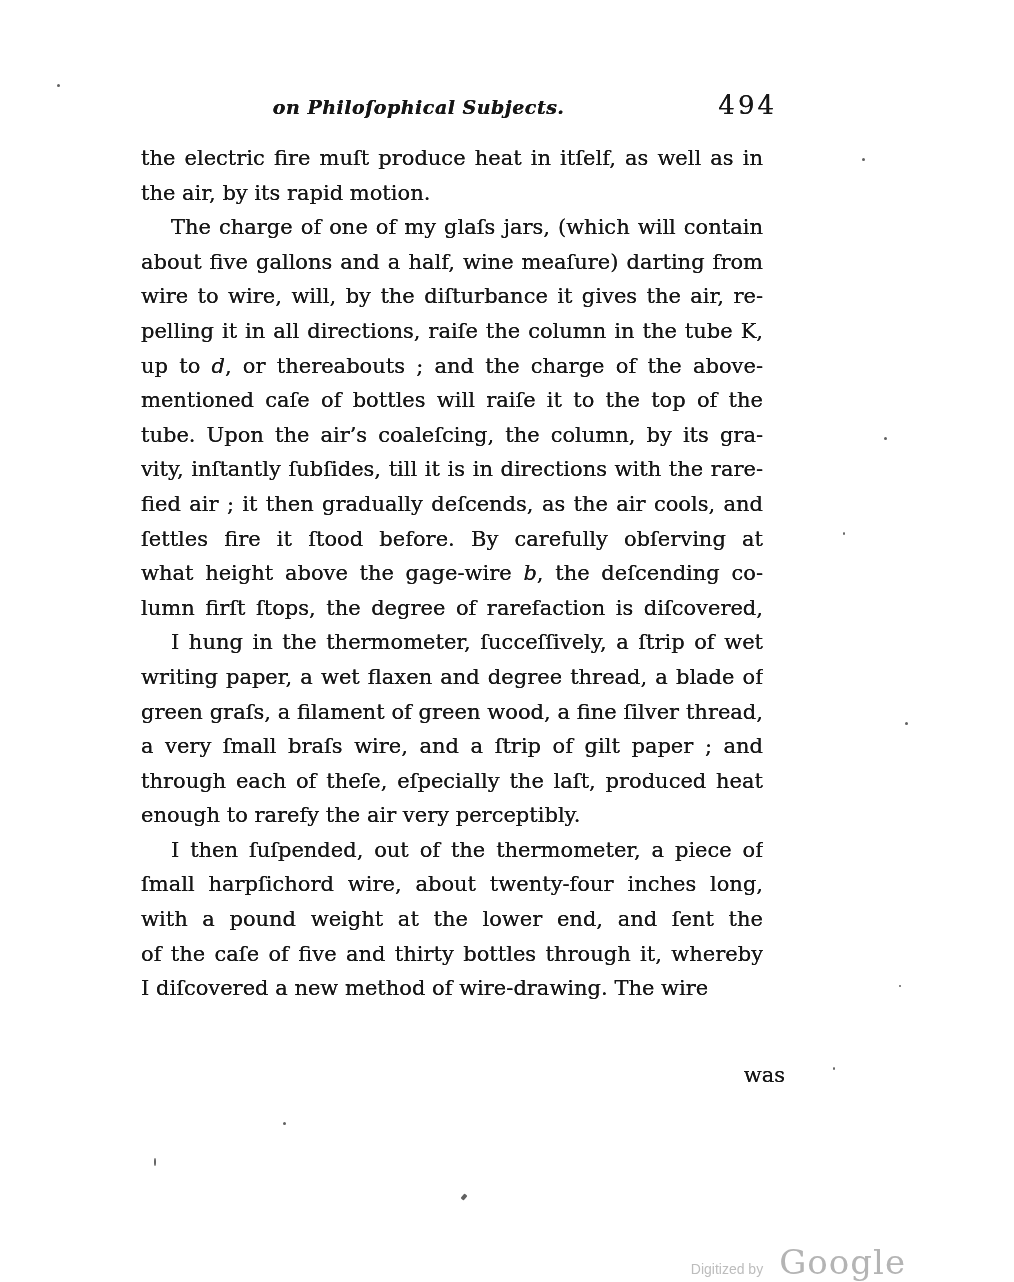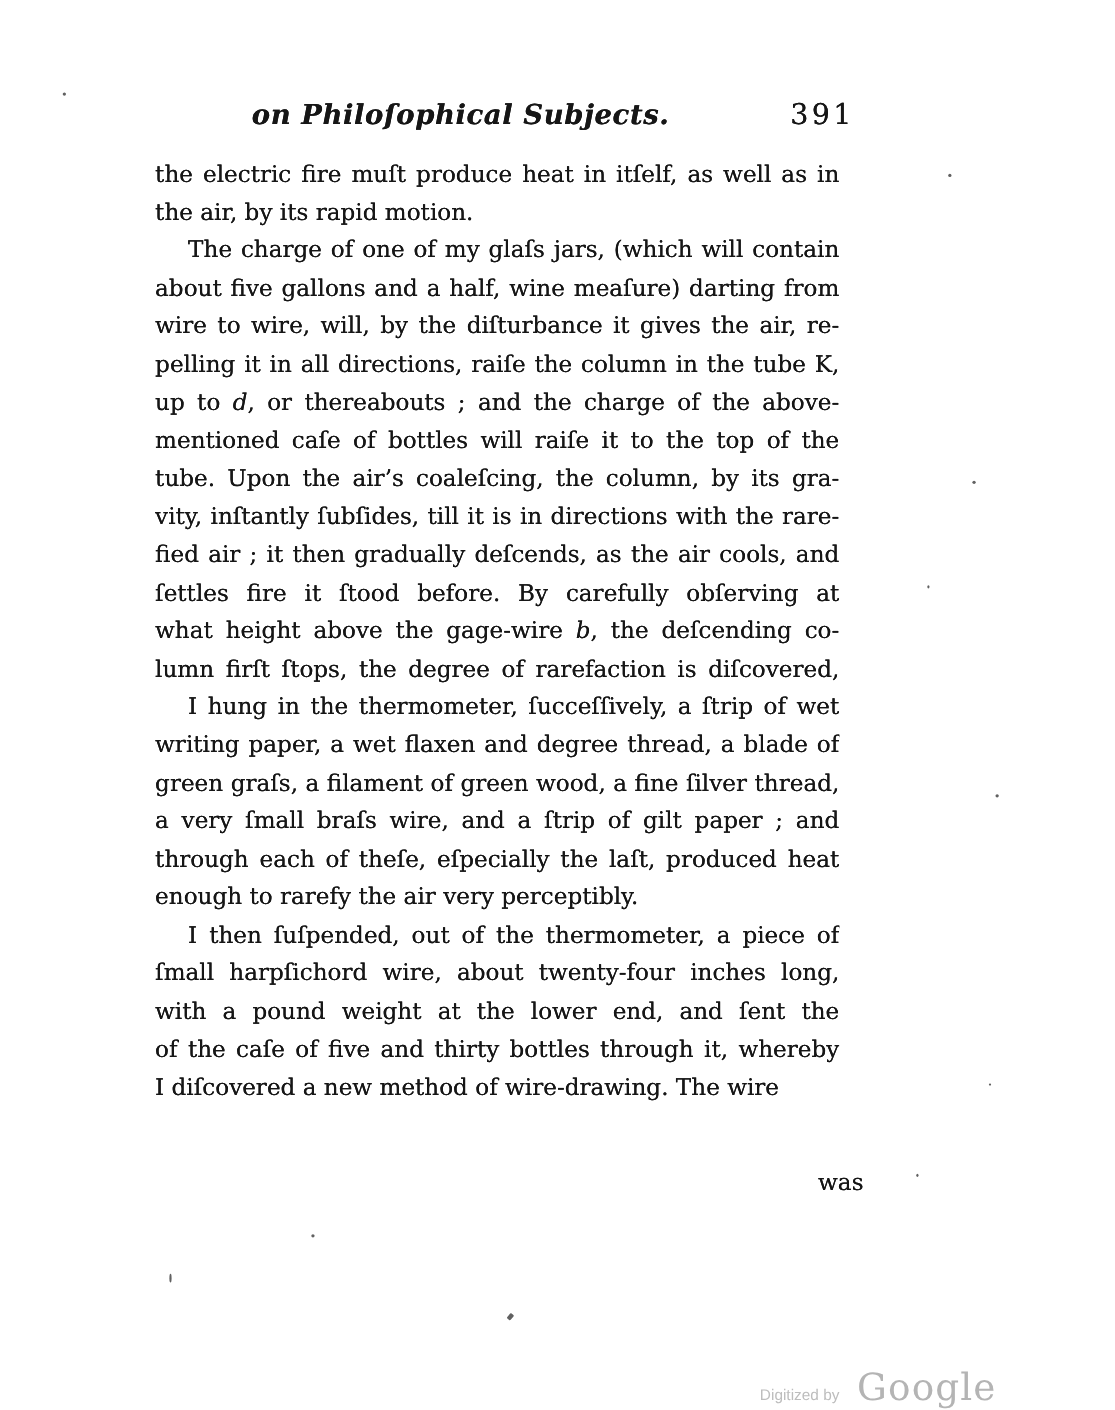--- a/index.html
+++ b/index.html
@@ -11,21 +11,21 @@
     color:#161616;
     overflow:hidden;
   }
   .page-header{
     position:absolute;left:155px;top:90px;width:622px;
     display:flex;align-items:baseline;
   }
   .running-title{
     flex:1;text-align:center;
     font-style:italic;font-weight:bold;
-    font-size:25px;
+    font-size:19px;
     letter-spacing:0.5px;
     text-shadow:0 0 0.5px currentColor;
     position:relative;left:-18px;
   }
   .page-number{
     font-size:26px;
     letter-spacing:3px;
     text-shadow:0 0 0.6px currentColor;
   }
   .body-text{
@@ -66,21 +66,21 @@
   }
   .speck{position:absolute;background:#3a3a3a;border-radius:50%;opacity:.8;}
 </style>
 </head>
 <body>
 
 <div class="page">
 
   <header class="page-header">
     <span class="running-title">on Philoſophical Subjects.</span>
-    <span class="page-number">391</span>
+    <span class="page-number">494</span>
   </header>
 
   <main class="body-text">
       <div class="line">the electric fire muſt produce heat in itſelf, as well as in</div>
       <div class="line last">the air, by its rapid motion.</div>
       <div class="line indent">The charge of one of my glaſs jars, (which will contain</div>
       <div class="line">about five gallons and a half, wine meaſure) darting from</div>
       <div class="line">wire to wire, will, by the diſturbance it gives the air, re-</div>
       <div class="line">pelling it in all directions, raiſe the column in the tube K,</div>
       <div class="line">up to <i>d</i>, or thereabouts ; and the charge of the above-</div>

